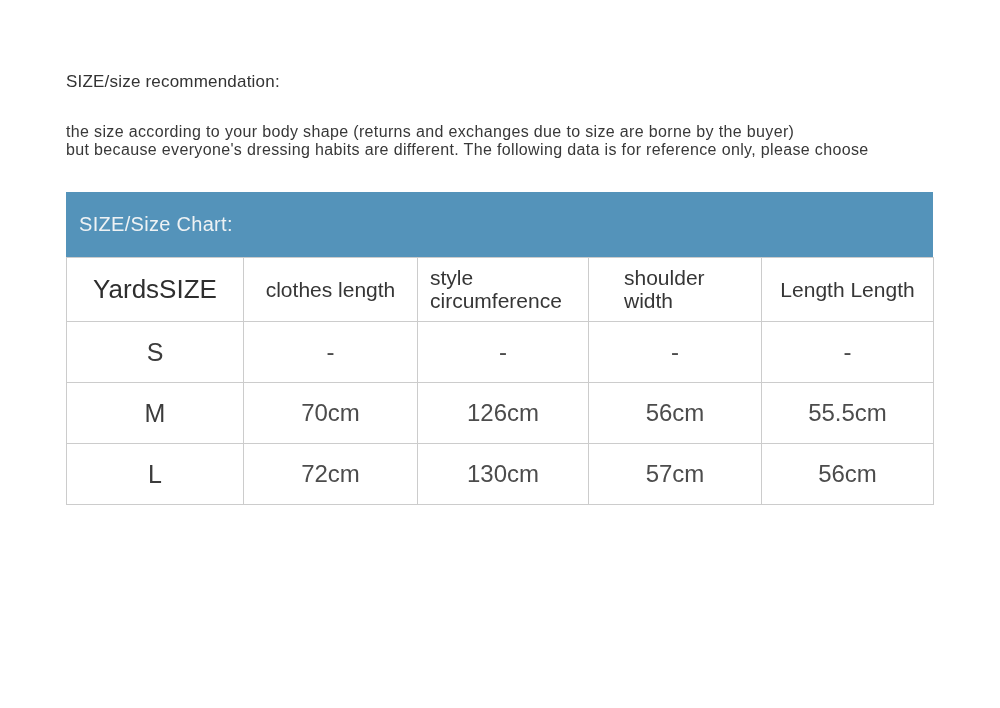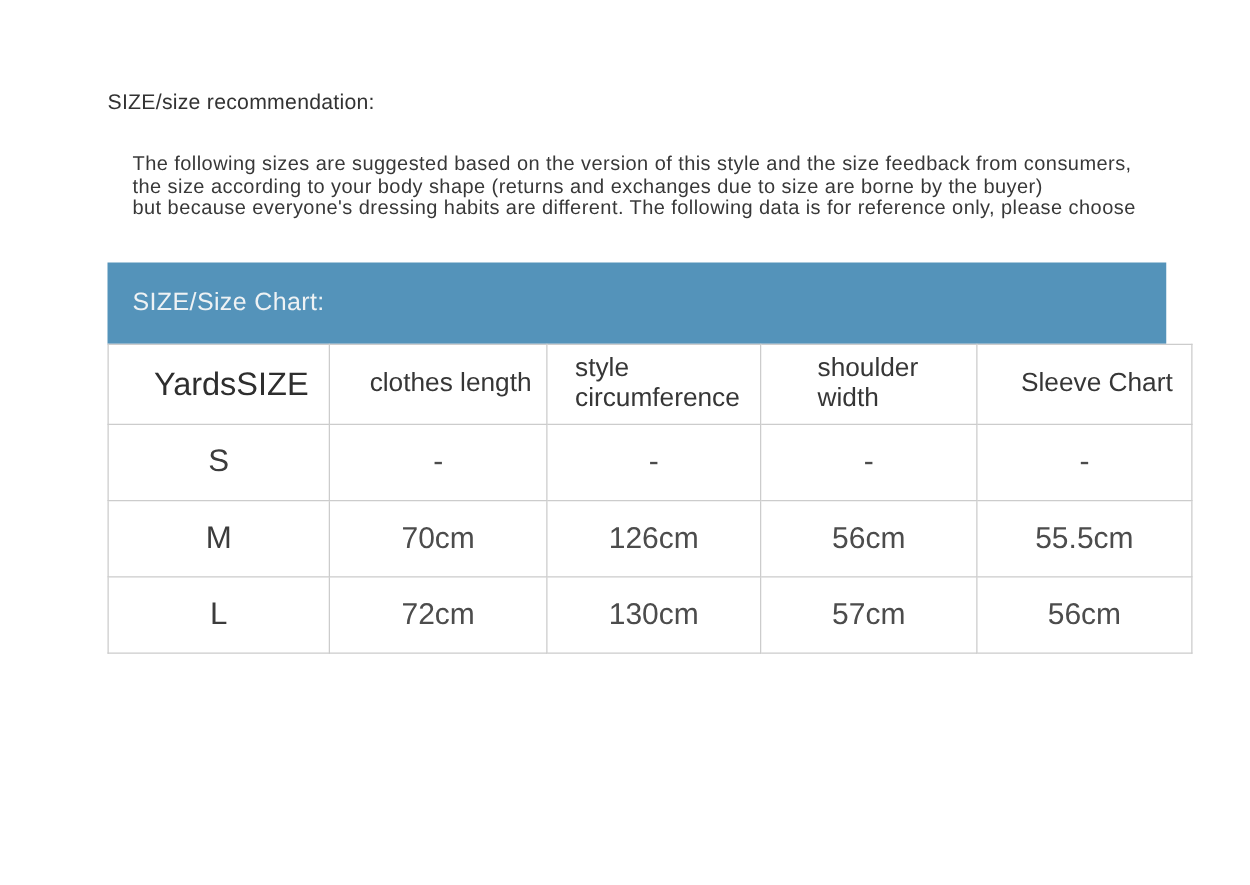--- a/index.html
+++ b/index.html
@@ -1,15 +1,15 @@
 <!DOCTYPE html>
 <html><head>
 <meta charset="utf-8">
 <style>
-  * { box-sizing: border-box; margin-left: 20px; }
+  * { box-sizing: border-box; }
   html, body { margin: 0; padding: 0; }
   body {
     width: 1000px;
     height: 708px;
     background: #ffffff;
     font-family: "Liberation Sans", "DejaVu Sans", sans-serif;
     color: #333333;
   }
   .content {
     width: 867px;
@@ -28,20 +28,21 @@
     letter-spacing: 0.35px;
     color: #383838;
   }
   .intro .line { white-space: nowrap; }
   .banner {
     margin-top: 34px;
     height: 65px;
     background: #5493ba;
     display: flex;
     align-items: center;
+    padding-left: 13px;
     font-size: 20px;
     letter-spacing: 0.3px;
     color: #eef2f4;
   }
   table.size-table {
     width: 867px;
     border-collapse: collapse;
     table-layout: fixed;
   }
   .size-table th, .size-table td {
@@ -60,21 +61,20 @@
   .size-table tbody td.size-col { font-size: 25px; color: #3c3c3c; }
 </style>
 </head>
 <body>
 
 <div class="content">
 
   <div class="page-heading">SIZE/size recommendation:</div>
 
   <div class="intro">
-    <div class="line">The following sizes are suggested based on the version of this style and the size feedback from consumers,</div>
     <div class="line">the size according to your body shape (returns and exchanges due to size are borne by the buyer)</div>
     <div class="line">but because everyone's dressing habits are different. The following data is for reference only, please choose</div>
   </div>
 
   <div class="banner">
     <span>SIZE/Size Chart:</span>
   </div>
 
   <table class="size-table">
     <colgroup>
@@ -83,21 +83,21 @@
         <col style="width:171px">
         <col style="width:173px">
         <col style="width:172px">
     </colgroup>
     <thead>
       <tr>
         <th class="col-yards"><span class="wrap">YardsSIZE</span></th>
         <th class="col-clothes"><span class="wrap">clothes length</span></th>
         <th class="col-chest"><span class="wrap">style circumference</span></th>
         <th class="col-shoulder"><span class="wrap">shoulder width</span></th>
-        <th class="col-sleeve"><span class="wrap">Sleeve Chart</span></th>
+        <th class="col-sleeve"><span class="wrap">Length Length</span></th>
       </tr>
     </thead>
     <tbody>
       <tr>
         <td class="size-col">S</td>
         <td>-</td>
         <td>-</td>
         <td>-</td>
         <td>-</td>
       </tr>

